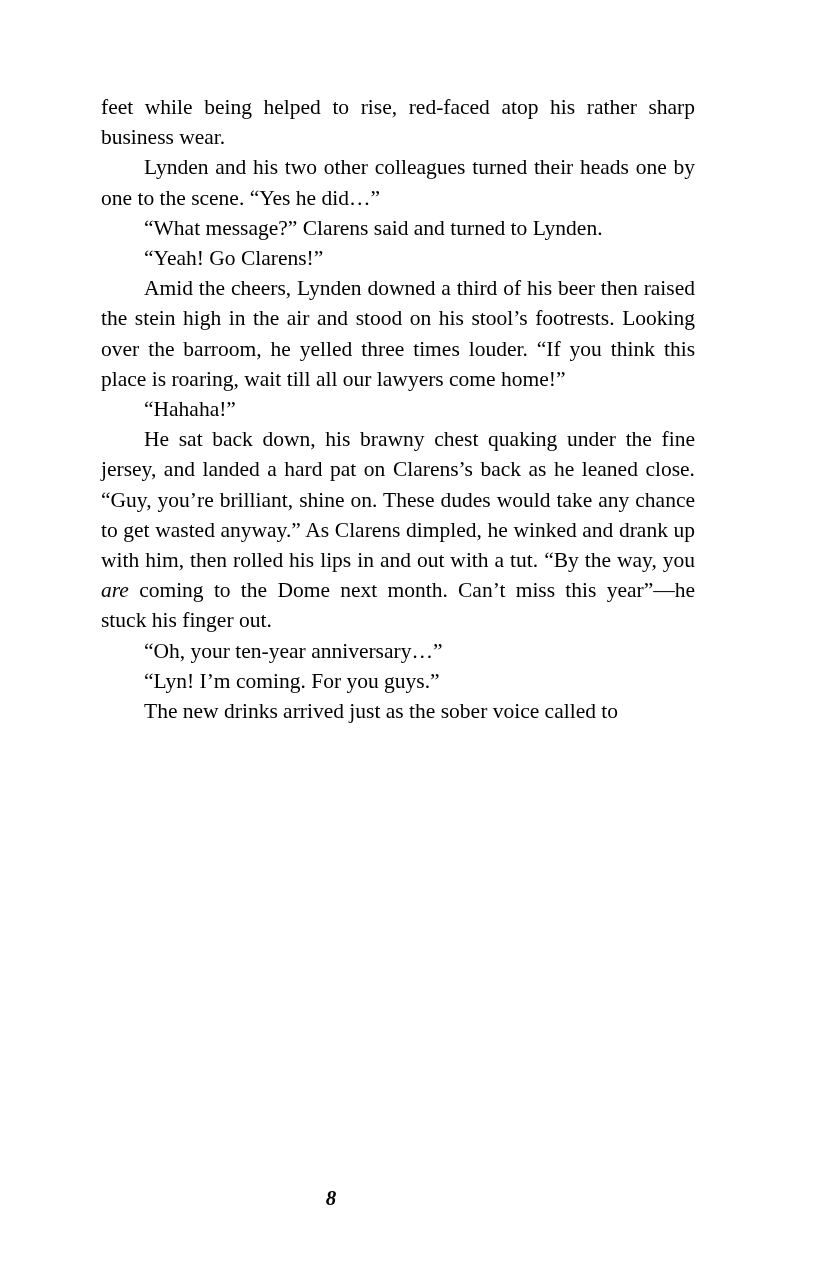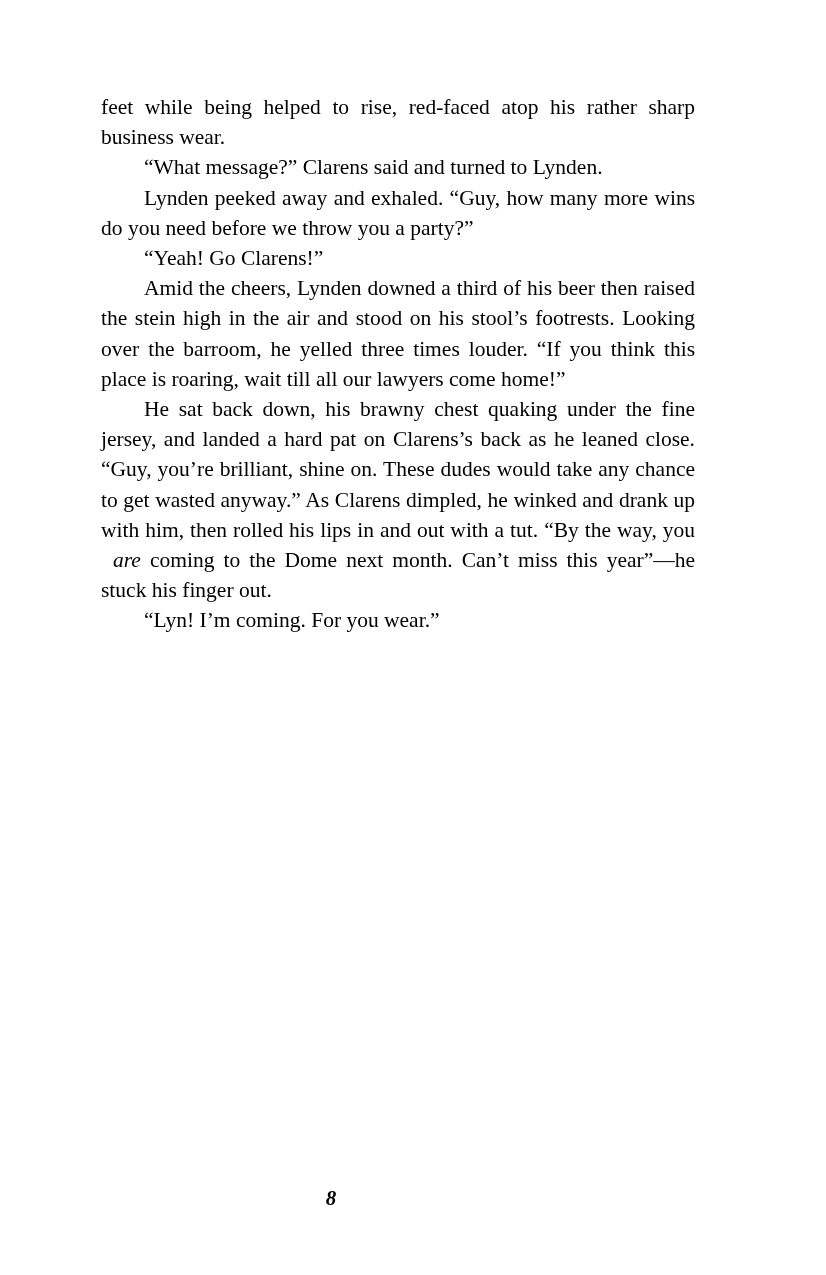--- a/index.html
+++ b/index.html
@@ -32,45 +32,47 @@
     text-align: justify;
     text-justify: inter-word;
     text-indent: 2em;
     hyphens: none;
   }
   .para.first {
     text-indent: 0;
   }
   .para em {
     font-style: italic;
-    margin-left: 12px;
   }
   .folio {
     position: absolute;
     left: 0;
     right: 0;
     top: 1186px;
     text-align: center;
     font-size: 21px;
     font-style: italic;
     font-weight: bold;
   }
 </style>
 </head>
 <body>
 
 <div class="page">
 
   <div class="text-block">
 
     <p class="para first">feet while being helped to rise, red-faced atop his rather sharp business wear.</p>
+    <p class="para">Lynden and his two other colleagues turned their heads one by one to the scene. “Yes he did…”</p>
     <p class="para">“What message?” Clarens said and turned to Lynden.</p>
-    <p class="para">Lynden peeked away and exhaled. “Guy, how many more wins do you need before we throw you a party?”</p>
     <p class="para">“Yeah! Go Clarens!”</p>
     <p class="para">Amid the cheers, Lynden downed a third of his beer then raised the stein high in the air and stood on his stool’s footrests. Looking over the barroom, he yelled three times louder. “If you think this place is roaring, wait till all our lawyers come home!”</p>
+    <p class="para">“Hahaha!”</p>
     <p class="para"><span>He sat back down, his brawny chest quaking under the fine jersey, and landed a hard pat on Clarens’s back as he leaned close. “Guy, you’re brilliant, shine on. These dudes would take any chance to get wasted anyway.” As Clarens dimpled, he winked and drank up with him, then rolled his lips in and out with a tut. “By the way, you </span><em>are</em><span> coming to the Dome next month. Can’t miss this year”—he stuck his finger out.</span></p>
-    <p class="para">“Lyn! I’m coming. For you wear.”</p>
+    <p class="para">“Oh, your ten-year anniversary…”</p>
+    <p class="para">“Lyn! I’m coming. For you guys.”</p>
+    <p class="para">The new drinks arrived just as the sober voice called to</p>
 
   </div>
 
   <div class="folio">8</div>
 
 </div>
 
 </body></html>

